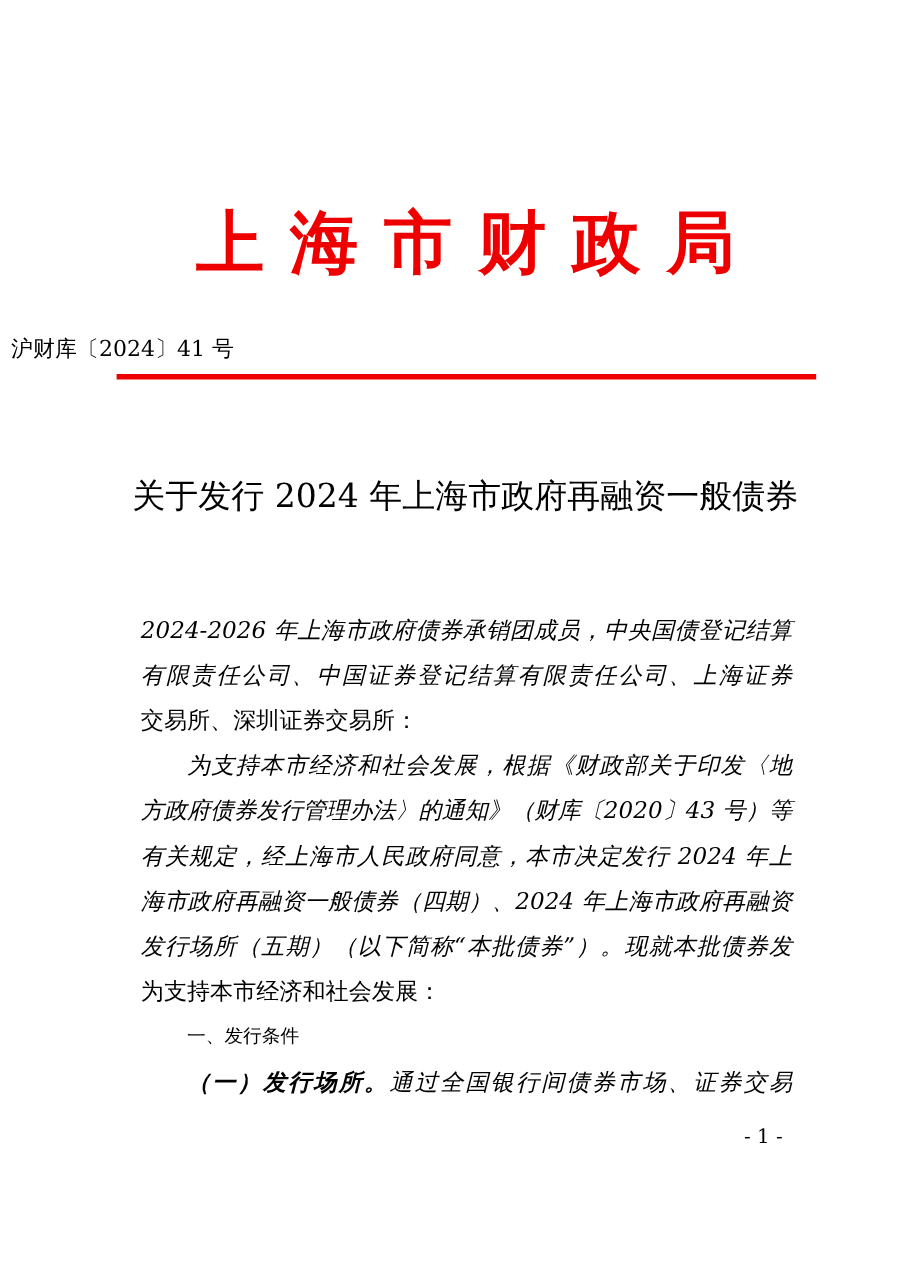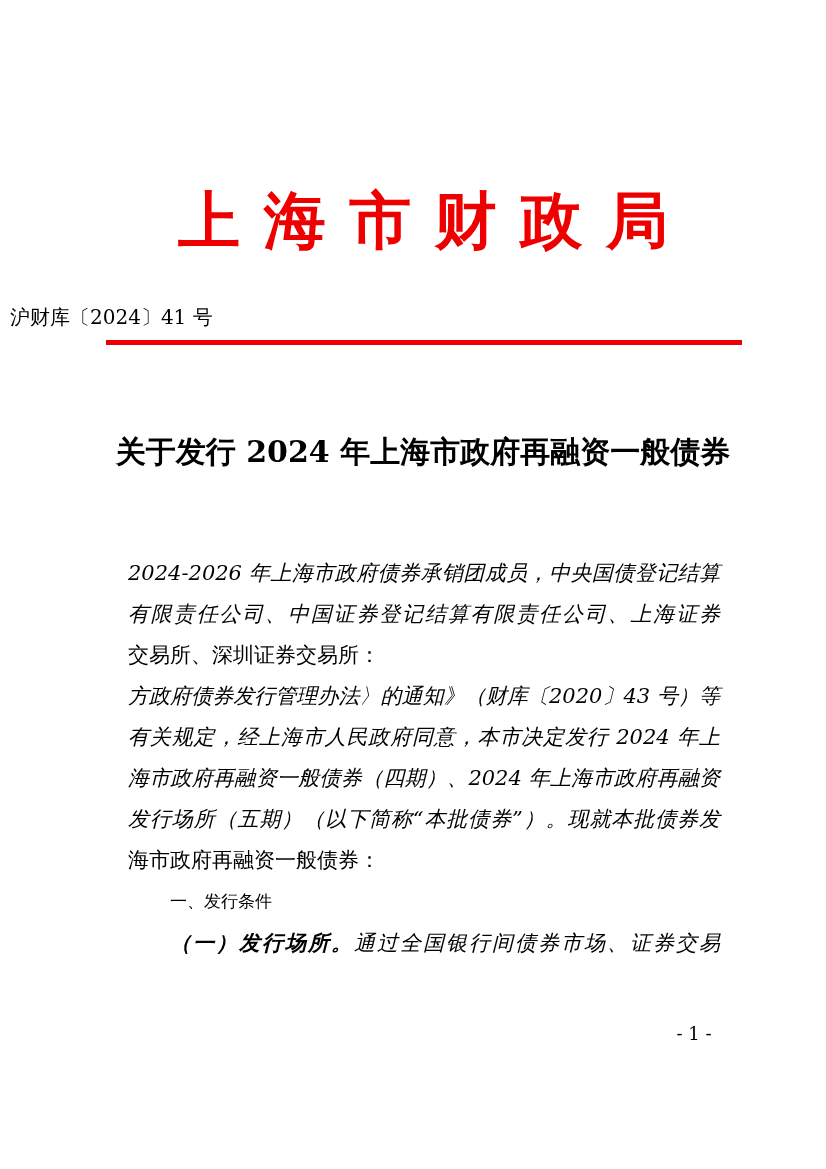--- a/index.html
+++ b/index.html
@@ -47,21 +47,21 @@
     background: #ee0000;
   }
   .doc-title {
     position: absolute;
     top: 428px;
     left: 58px;
     width: 710px;
     text-align: center;
     font-size: 30px;
     line-height: 47px;
-    font-weight: 700;
+    font-weight: 400;
     color: #000000;
   }
   .body-block {
     position: absolute;
     top: 553px;
     left: 118px;
     width: 592px;
     font-size: 21px;
     color: #000000;
   }
@@ -107,25 +107,26 @@
   <div class="red-divider"></div>
 
   <div class="doc-title">
     <div>关于发行 2024 年上海市政府再融资一般债券</div>
   </div>
 
   <div class="body-block">
     <div class="line justify">2024-2026 年上海市政府债券承销团成员，中央国债登记结算</div>
     <div class="line justify">有限责任公司、中国证券登记结算有限责任公司、上海证券</div>
     <div class="line">交易所、深圳证券交易所：</div>
+    <div class="line justify indent">为支持本市经济和社会发展，根据《财政部关于印发〈地</div>
     <div class="line justify">方政府债券发行管理办法〉的通知》（财库〔2020〕43 号）等</div>
     <div class="line justify">有关规定，经上海市人民政府同意，本市决定发行 2024 年上</div>
     <div class="line justify">海市政府再融资一般债券（四期）、2024 年上海市政府再融资</div>
     <div class="line justify">发行场所（五期）（以下简称“本批债券”）。现就本批债券发</div>
-    <div class="line">海市政府再融资一般债券：</div>
+    <div class="line">为支持本市经济和社会发展：</div>
     <div class="line heading-line indent">一、发行条件</div>
     <div class="line justify indent">
       <span class="bold-label">（一）发行场所。</span><span>通过全国银行间债券市场、证券交易</span>
     </div>
   </div>
 
   <div class="page-number">- 1 -</div>
 
 </div>
 

